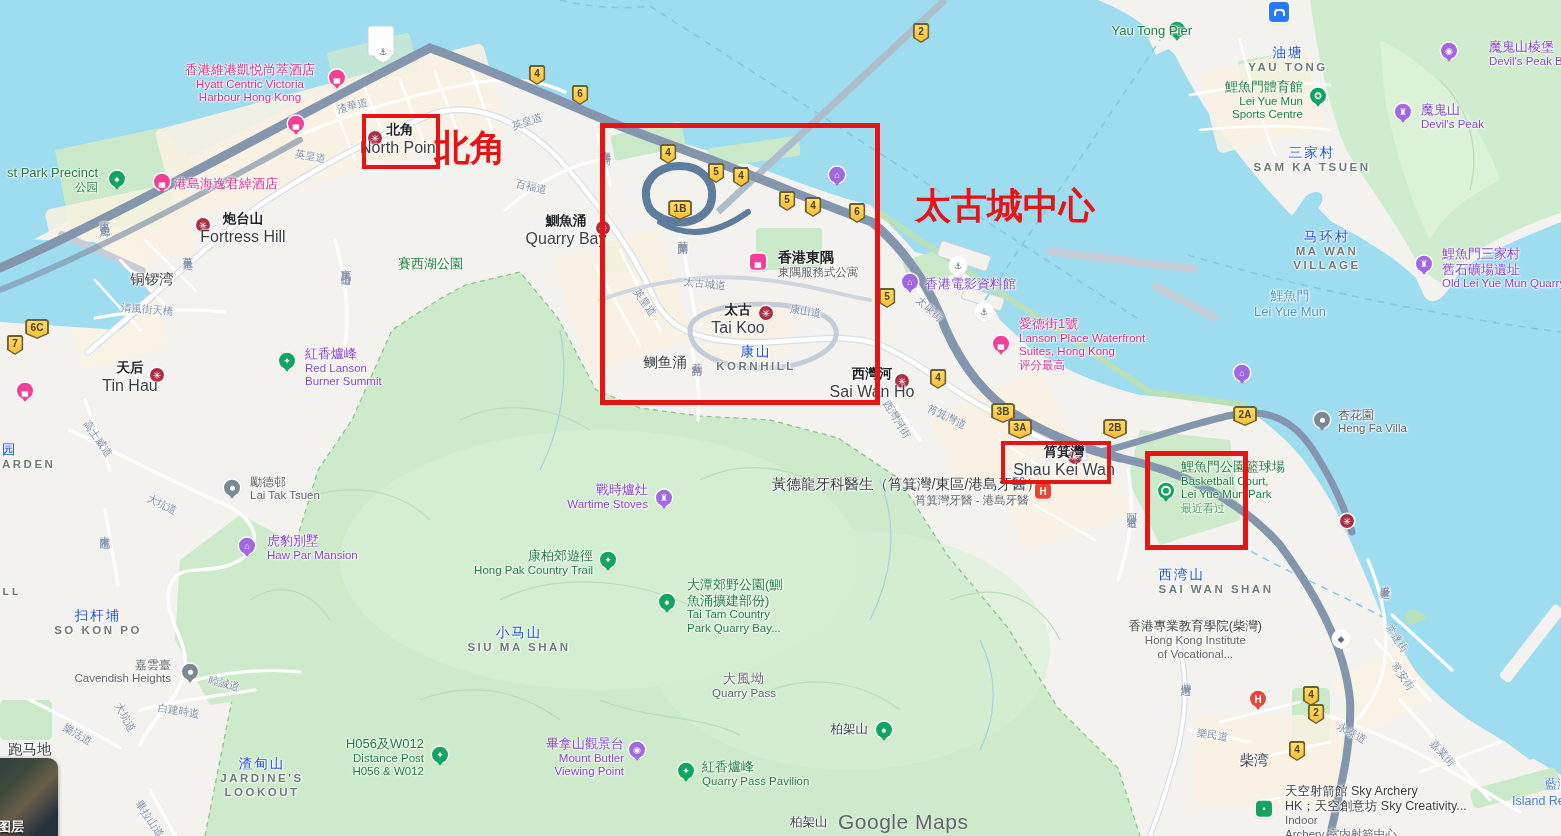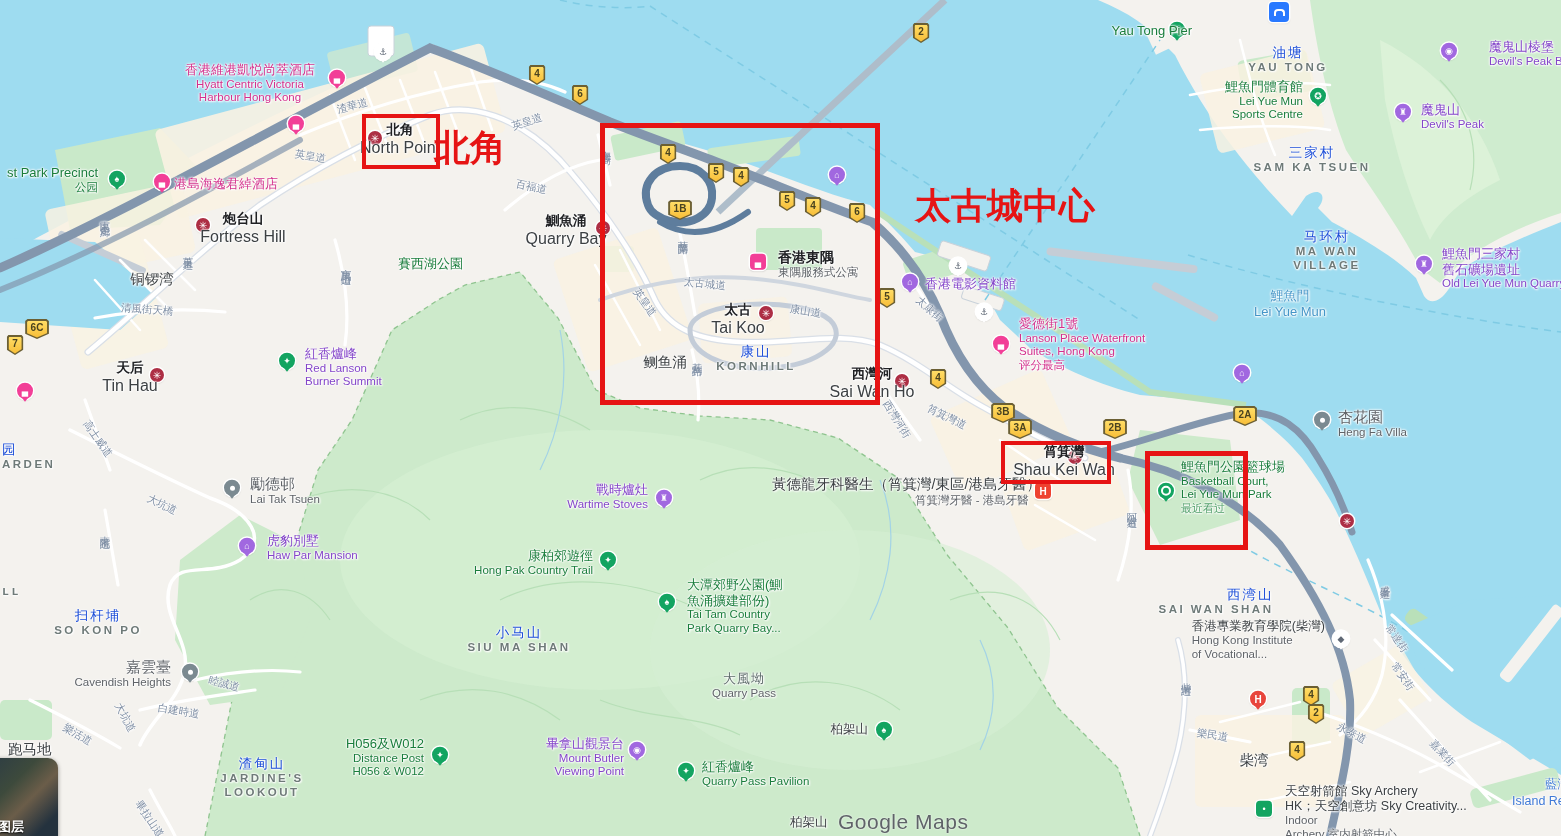--- a/index.html
+++ b/index.html
@@ -9,21 +9,21 @@
   .lbl{position:absolute;z-index:20;line-height:1.2;white-space:nowrap;
        text-shadow:0 0 2px #fff,0 0 2px #fff,0 0 3px #fff,1px 1px 2px #fff;}
   .lbl div{pointer-events:none;}
   .pk{color:#d3308c;font-size:13px}.pk2{color:#d3308c;font-size:11.5px}
   .pu{color:#8445c9;font-size:13px}.pu2{color:#8445c9;font-size:11.5px}
   .gr{color:#1a7d3c;font-size:13px}.gr2{color:#1a7d3c;font-size:11.5px}
   .gr3{color:#4e9e67;font-size:11px}
   .st{color:#202124;font-size:13.5px;font-weight:bold}.st2{color:#3c4043;font-size:16px}
   .dk{color:#202124;font-size:14px;font-weight:bold}
   .dk14{color:#3c4043;font-size:12.5px}.dk15{color:#3c4043;font-size:14.5px}
-  .gy{color:#5f6368;font-size:15px}.gy2{color:#5f6368;font-size:11.5px}
+  .gy{color:#5f6368;font-size:12px}.gy2{color:#5f6368;font-size:11.5px}
   .ar{color:#1d4ed8;font-size:13.5px;letter-spacing:2px}
   .ar2{color:#6e7a78;font-size:11.5px;letter-spacing:2.5px;font-weight:bold}
   .ar3{color:#5d6b6a;font-size:13px;letter-spacing:1px}
   .wt{color:#4596c8;font-size:13px}.wtb{color:#3f79d6;font-size:12.5px}
   .rd{color:#7d8da3;font-size:10.5px}
   .pin{position:absolute;z-index:15;width:16px;height:16px;border-radius:50%;
        background:var(--c);transform:translate(-50%,-58%);display:flex;align-items:center;
        justify-content:center;color:#fff;font-size:9px;box-shadow:0 0 0 1.5px #fff,0 1px 2px rgba(0,0,0,.35);}
   .pin::after{content:"";position:absolute;top:14px;left:50%;transform:translateX(-50%);
        border:4px solid transparent;border-top:5px solid var(--c);}
@@ -234,21 +234,21 @@
       </div>
       <div class="lbl" style="left: 1312px; top: 145px; text-align: center; transform: translateX(-50%);">
         <div class="ar">三家村</div>
         <div class="ar2">SAM KA TSUEN</div>
       </div>
       <div class="lbl" style="left: 1327px; top: 229px; text-align: center; transform: translateX(-50%);">
         <div class="ar">马环村</div>
         <div class="ar2">MA WAN</div>
         <div class="ar2">VILLAGE</div>
       </div>
-      <div class="lbl" style="left: 1216px; top: 587px; text-align: right; transform: translateX(-50%);">
+      <div class="lbl" style="left: 1216px; top: 567px; text-align: left; transform: translateX(-50%);">
         <div class="ar">西湾山</div>
         <div class="ar2">SAI WAN SHAN</div>
       </div>
       <div class="lbl" style="left: 98px; top: 608px; text-align: center; transform: translateX(-50%);">
         <div class="ar">扫杆埔</div>
         <div class="ar2">SO KON PO</div>
       </div>
       <div class="lbl" style="left: 519px; top: 625px; text-align: center; transform: translateX(-50%);">
         <div class="ar">小马山</div>
         <div class="ar2">SIU MA SHAN</div>
@@ -364,21 +364,21 @@
         <div class="gy2">Lai Tak Tsuen</div>
       </div>
       <div class="lbl" style="left: 171px; top: 658px; text-align: right; transform: translateX(-100%);">
         <div class="gy">嘉雲臺</div>
         <div class="gy2">Cavendish Heights</div>
       </div>
       <div class="lbl" style="left: 1338px; top: 408px;">
         <div class="gy">杏花園</div>
         <div class="gy2">Heng Fa Villa</div>
       </div>
-      <div class="lbl" style="left: 1325px; top: 619px; text-align: left; transform: translateX(-100%);">
+      <div class="lbl" style="left: 1262px; top: 619px; text-align: center; transform: translateX(-100%);">
         <div class="dk14">香港專業教育學院(柴灣)</div>
         <div class="gy2">Hong Kong Institute</div>
         <div class="gy2">of Vocational...</div>
       </div>
       <div class="lbl" style="left: 1285px; top: 784px;">
         <div class="dk14">天空射箭館 Sky Archery</div>
         <div class="dk14">HK；天空創意坊 Sky Creativity...</div>
         <div class="gy2">Indoor</div>
         <div class="gy2">Archery 室内射箭中心</div>
       </div>

